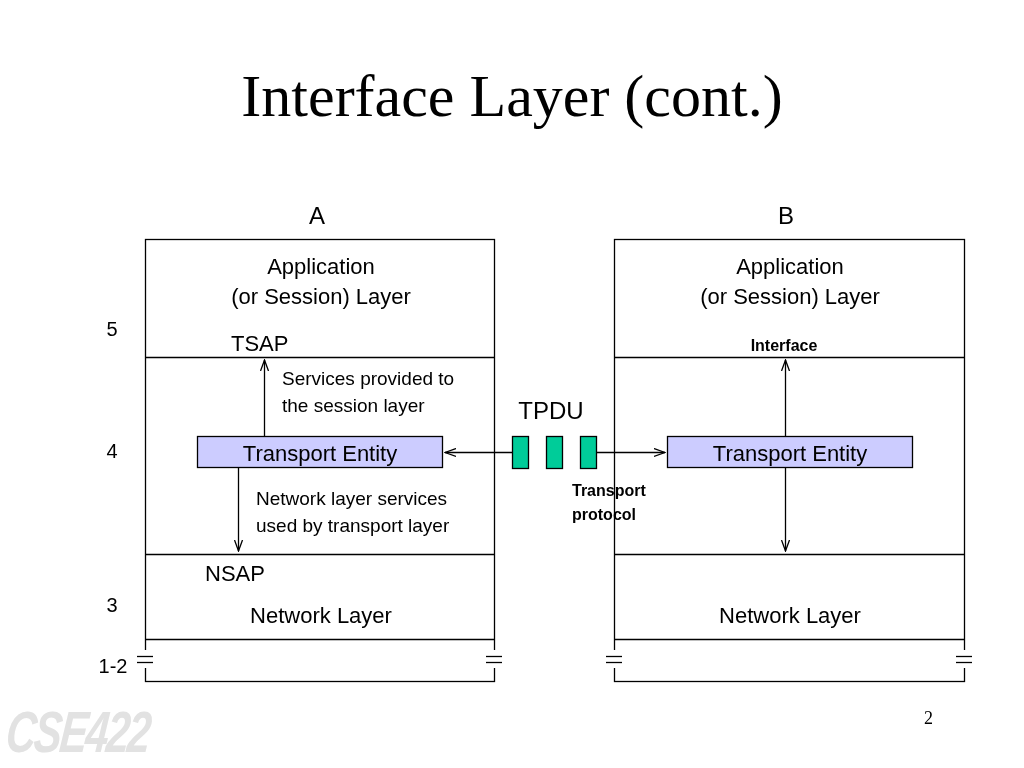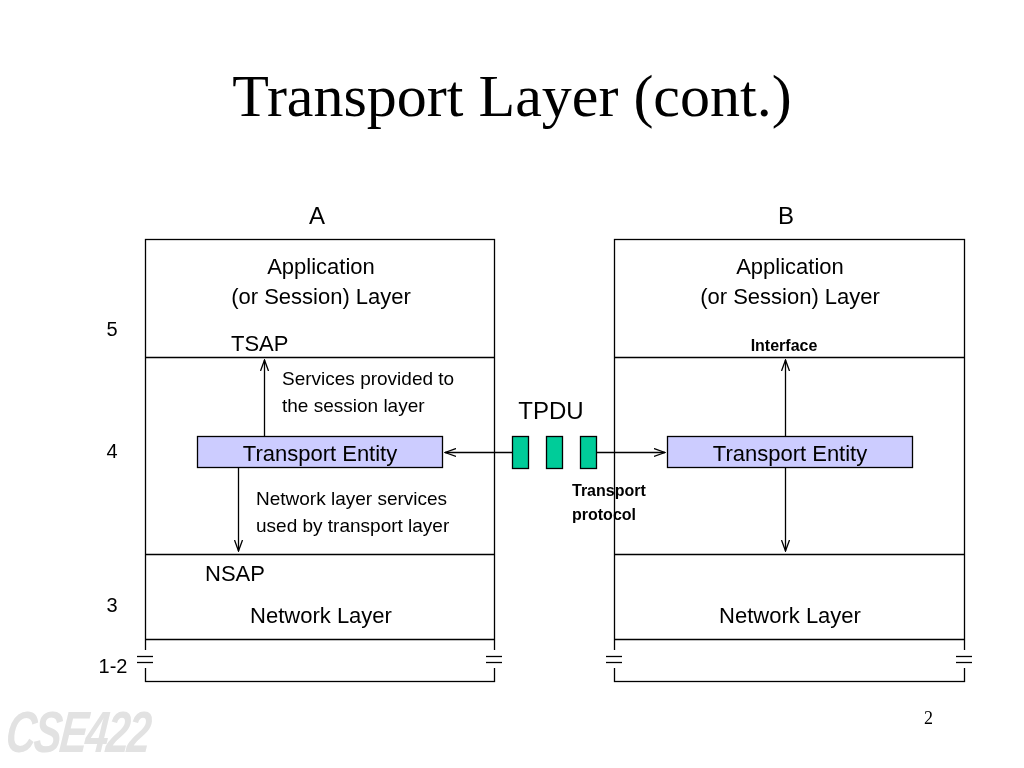--- a/index.html
+++ b/index.html
@@ -16,21 +16,21 @@
   }
   .logo {
     position: absolute; left: 10px; top: 698px; font-family: "Liberation Sans", sans-serif;
     font-weight: bold; font-style: italic; font-size: 58px; color: #e2e2e2;
     transform: scaleX(0.72) skewX(-8deg); transform-origin: left top; letter-spacing: -3px;
   }
 </style>
 </head>
 <body>
 
-<div class="title">Transport Layer (cont.)</div>
+<div class="title">Interface Layer (cont.)</div>
 
 <svg width="1024" height="768" viewBox="0 0 1024 768">
   <defs>
     <marker id="arr" markerWidth="12" markerHeight="10" refX="11" refY="5" orient="auto" markerUnits="userSpaceOnUse">
       <path d="M0,1 L11,5 L0,9" fill="none" stroke="#000" stroke-width="1.3"></path>
     </marker>
   </defs>
 
   <text class="sans" x="317" y="224" font-size="24" text-anchor="middle">A</text>
   <text class="sans" x="786" y="224" font-size="24" text-anchor="middle">B</text>

